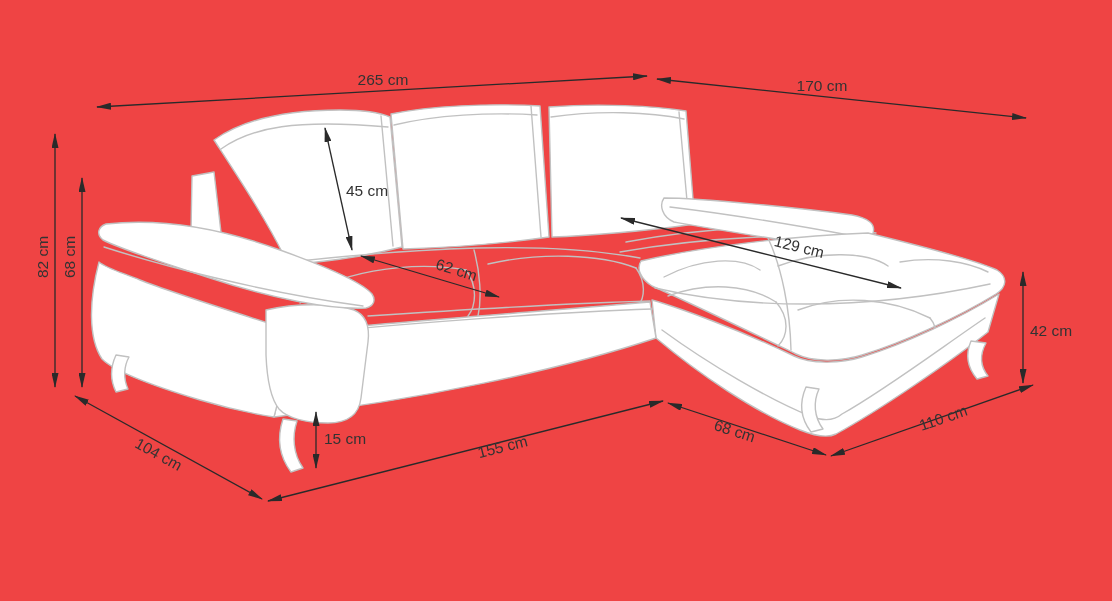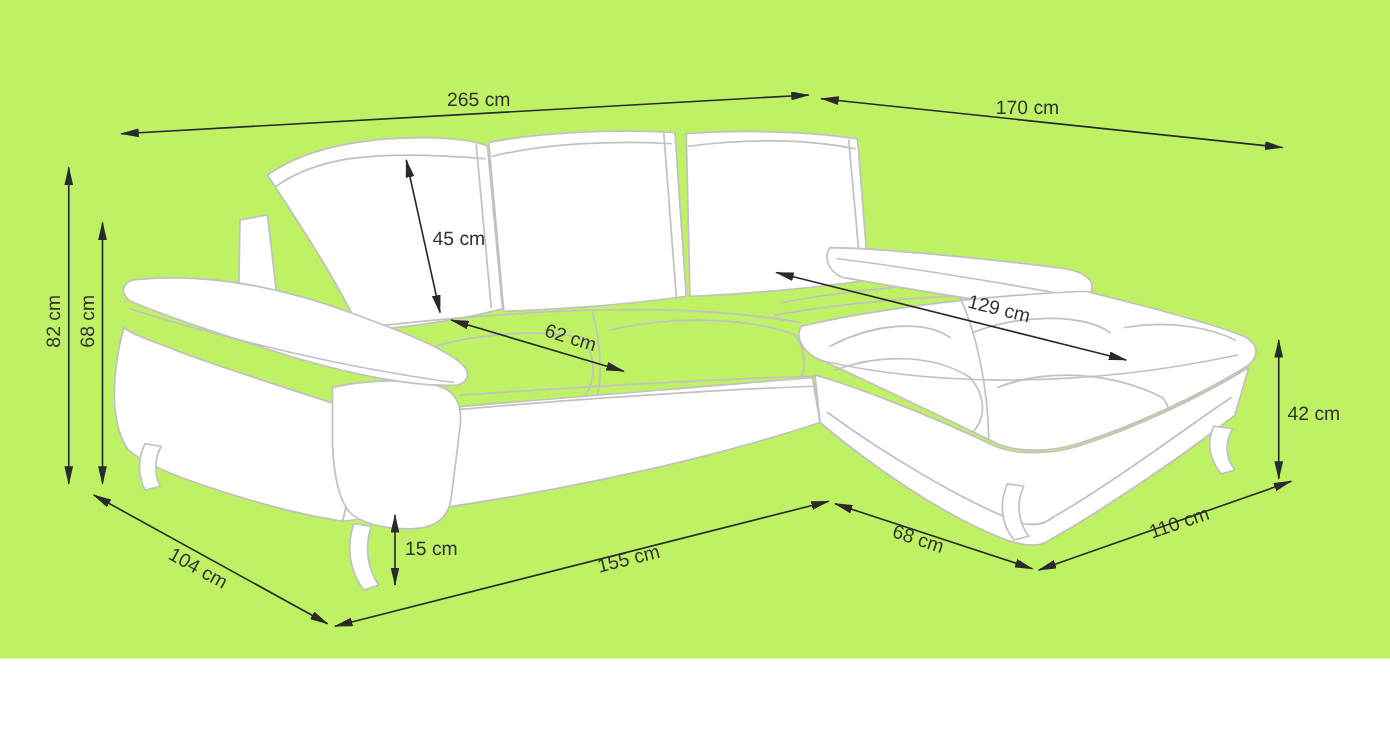--- a/index.html
+++ b/index.html
@@ -1,16 +1,16 @@
 <!DOCTYPE html>
 <html><head>
 <meta charset="utf-8">
 <style>
   html,body{margin:0;padding:0;background:#ffffff;}
-  .stage{position:relative;width:1112px;height:527px;background:#bef264;overflow:hidden;
+  .stage{position:relative;width:1112px;height:601px;background:#ef4444;overflow:hidden;
          font-family:"Liberation Sans", sans-serif;text-align:right;}
   svg{display:block;}
   .sofa path, .sofa line{stroke:#c1c1c1;stroke-width:1.4;fill:none;
         stroke-linecap:round;stroke-linejoin:round;}
   .sofa path.solid{fill:#ffffff;}
   .dims line{stroke:#2a2a2a;stroke-width:1.3;fill:none;}
   .dims text{fill:#333333;font-size:15.5px;font-family:"Liberation Sans", sans-serif;}
 </style>
 </head>
 <body>

